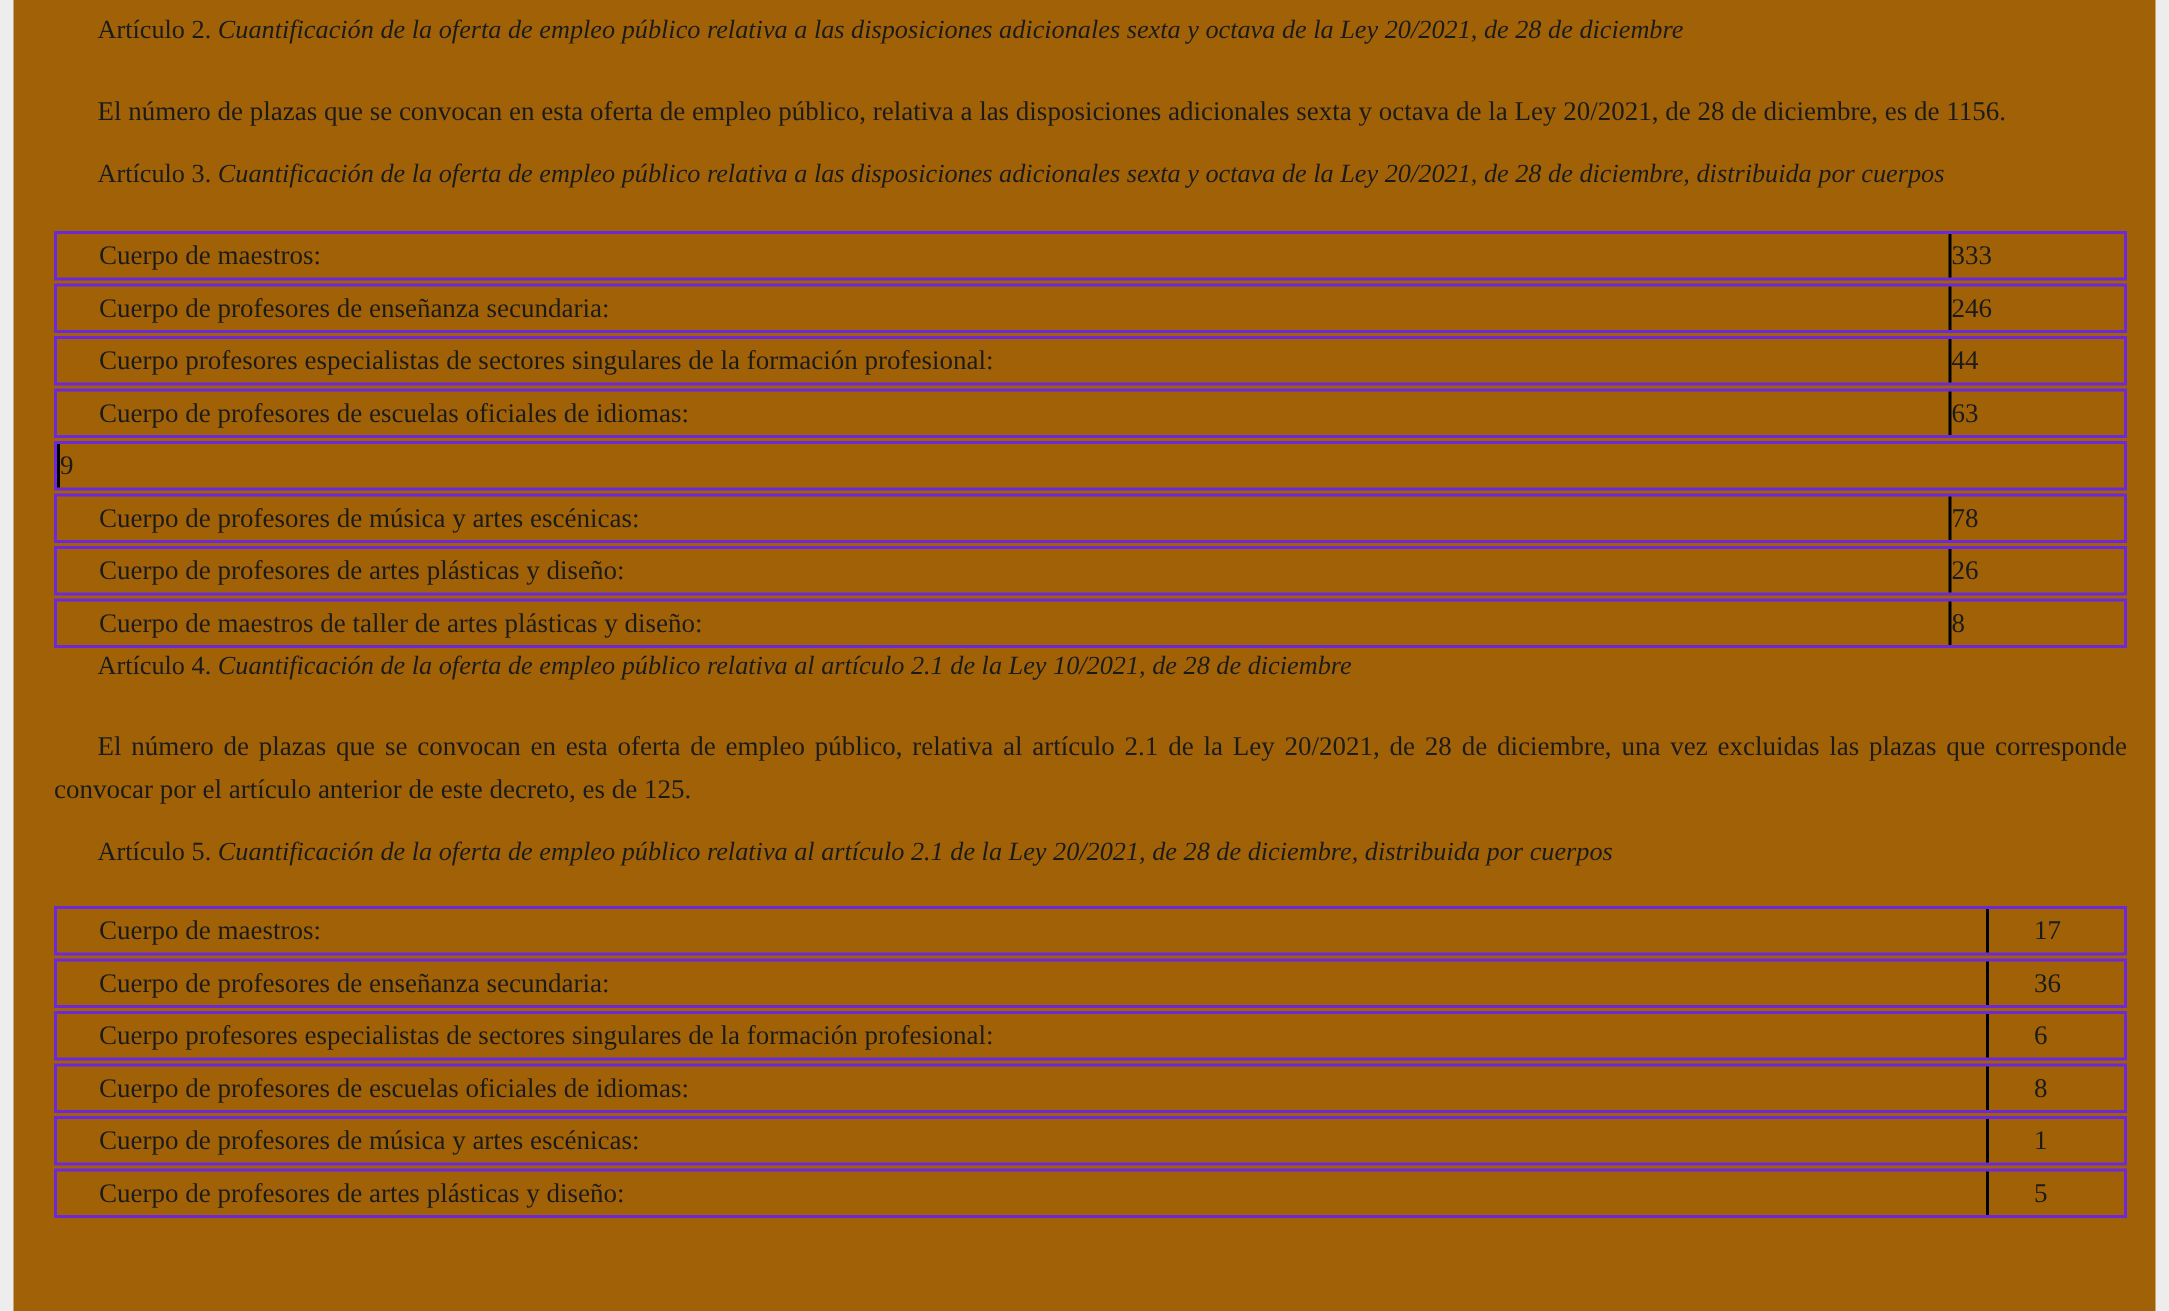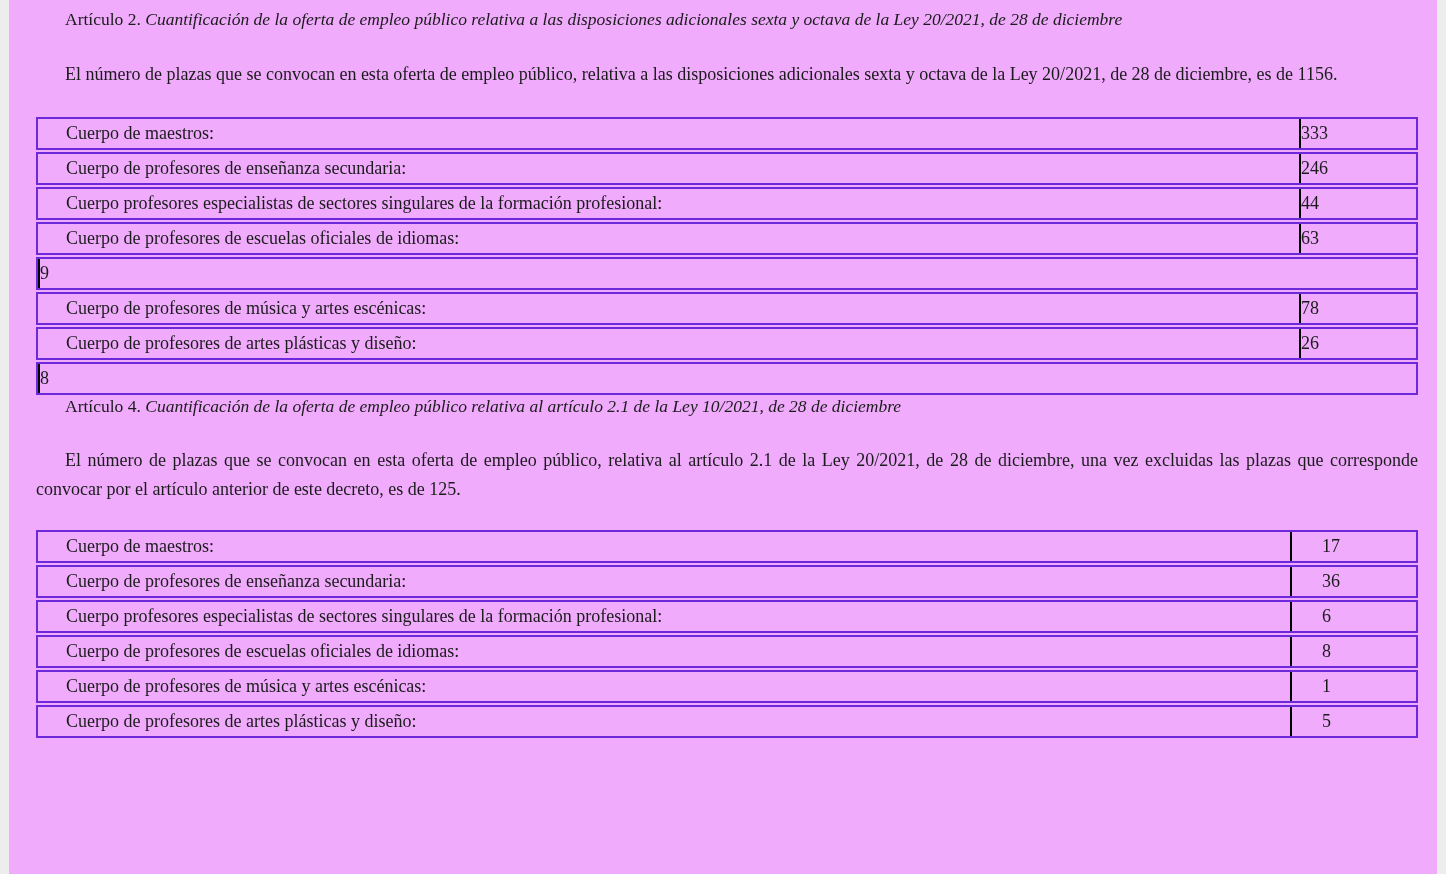--- a/index.html
+++ b/index.html
@@ -11,21 +11,21 @@
     overflow: hidden;
     font-family: "Liberation Serif", "DejaVu Serif", serif;
     color: #1b1b1b;
   }
   .page {
     position: absolute;
     left: 9px;
     right: 9px;
     top: 0;
     bottom: 0;
-    background: #f0abfc;
+    background: #a16207;
     box-sizing: border-box;
     padding: 8px 19px 0 27px;
   }
   .article-heading {
     font-size: 17.5px;
     line-height: 22px;
     margin: 0;
     font-weight: normal;
     text-indent: 29px;
     white-space: nowrap;
@@ -71,31 +71,32 @@
     align-self: stretch;
     background: #000;
     flex: 0 0 auto;
   }
   .t-value {
     box-sizing: border-box;
     font-size: 18px;
     flex: 0 0 auto;
   }
   #table1 .t-value { width: 115px; }
-  #table2 .t-value { width: 124px; padding-left: 30px; }
+  #table2 .t-value { width: 90px; padding-left: 30px; }
 </style>
 </head>
 <body>
 
 <div class="page">
 
   <h2 class="article-heading" id="a2"><span>Artículo 2.</span><span>&nbsp;</span><span class="article-title">Cuantificación de la oferta de empleo público relativa a las disposiciones adicionales sexta y octava de la Ley 20/2021, de 28 de diciembre</span></h2>
 
   <p class="doc-paragraph" id="p1">El número de plazas que se convocan en esta oferta de empleo público, relativa a las disposiciones adicionales sexta y octava de la Ley 20/2021, de 28 de diciembre, es de 1156.</p>
 
+  <h2 class="article-heading" id="a3"><span>Artículo 3.</span><span>&nbsp;</span><span class="article-title">Cuantificación de la oferta de empleo público relativa a las disposiciones adicionales sexta y octava de la Ley 20/2021, de 28 de diciembre, distribuida por cuerpos</span></h2>
 
   <div class="doc-table" id="table1">
     <div class="t-row">
       <div class="t-label">Cuerpo de maestros:</div>
       <div class="t-sep"></div>
       <div class="t-value">333</div>
     </div>
     <div class="t-row">
       <div class="t-label">Cuerpo de profesores de enseñanza secundaria:</div>
       <div class="t-sep"></div>
@@ -119,29 +120,31 @@
       <div class="t-label">Cuerpo de profesores de música y artes escénicas:</div>
       <div class="t-sep"></div>
       <div class="t-value">78</div>
     </div>
     <div class="t-row">
       <div class="t-label">Cuerpo de profesores de artes plásticas y diseño:</div>
       <div class="t-sep"></div>
       <div class="t-value">26</div>
     </div>
     <div class="t-row">
+      <div class="t-label">Cuerpo de maestros de taller de artes plásticas y diseño:</div>
       <div class="t-sep"></div>
       <div class="t-value">8</div>
     </div>
   </div>
 
   <h2 class="article-heading" id="a4"><span>Artículo 4.</span><span>&nbsp;</span><span class="article-title">Cuantificación de la oferta de empleo público relativa al artículo 2.1 de la Ley 10/2021, de 28 de diciembre</span></h2>
 
   <p class="doc-paragraph" id="p2">El número de plazas que se convocan en esta oferta de empleo público, relativa al artículo 2.1 de la Ley 20/2021, de 28 de diciembre, una vez excluidas las plazas que corresponde convocar por el artículo anterior de este decreto, es de 125.</p>
 
+  <h2 class="article-heading" id="a5"><span>Artículo 5.</span><span>&nbsp;</span><span class="article-title">Cuantificación de la oferta de empleo público relativa al artículo 2.1 de la Ley 20/2021, de 28 de diciembre, distribuida por cuerpos</span></h2>
 
   <div class="doc-table" id="table2">
     <div class="t-row">
       <div class="t-label">Cuerpo de maestros:</div>
       <div class="t-sep"></div>
       <div class="t-value">17</div>
     </div>
     <div class="t-row">
       <div class="t-label">Cuerpo de profesores de enseñanza secundaria:</div>
       <div class="t-sep"></div>

